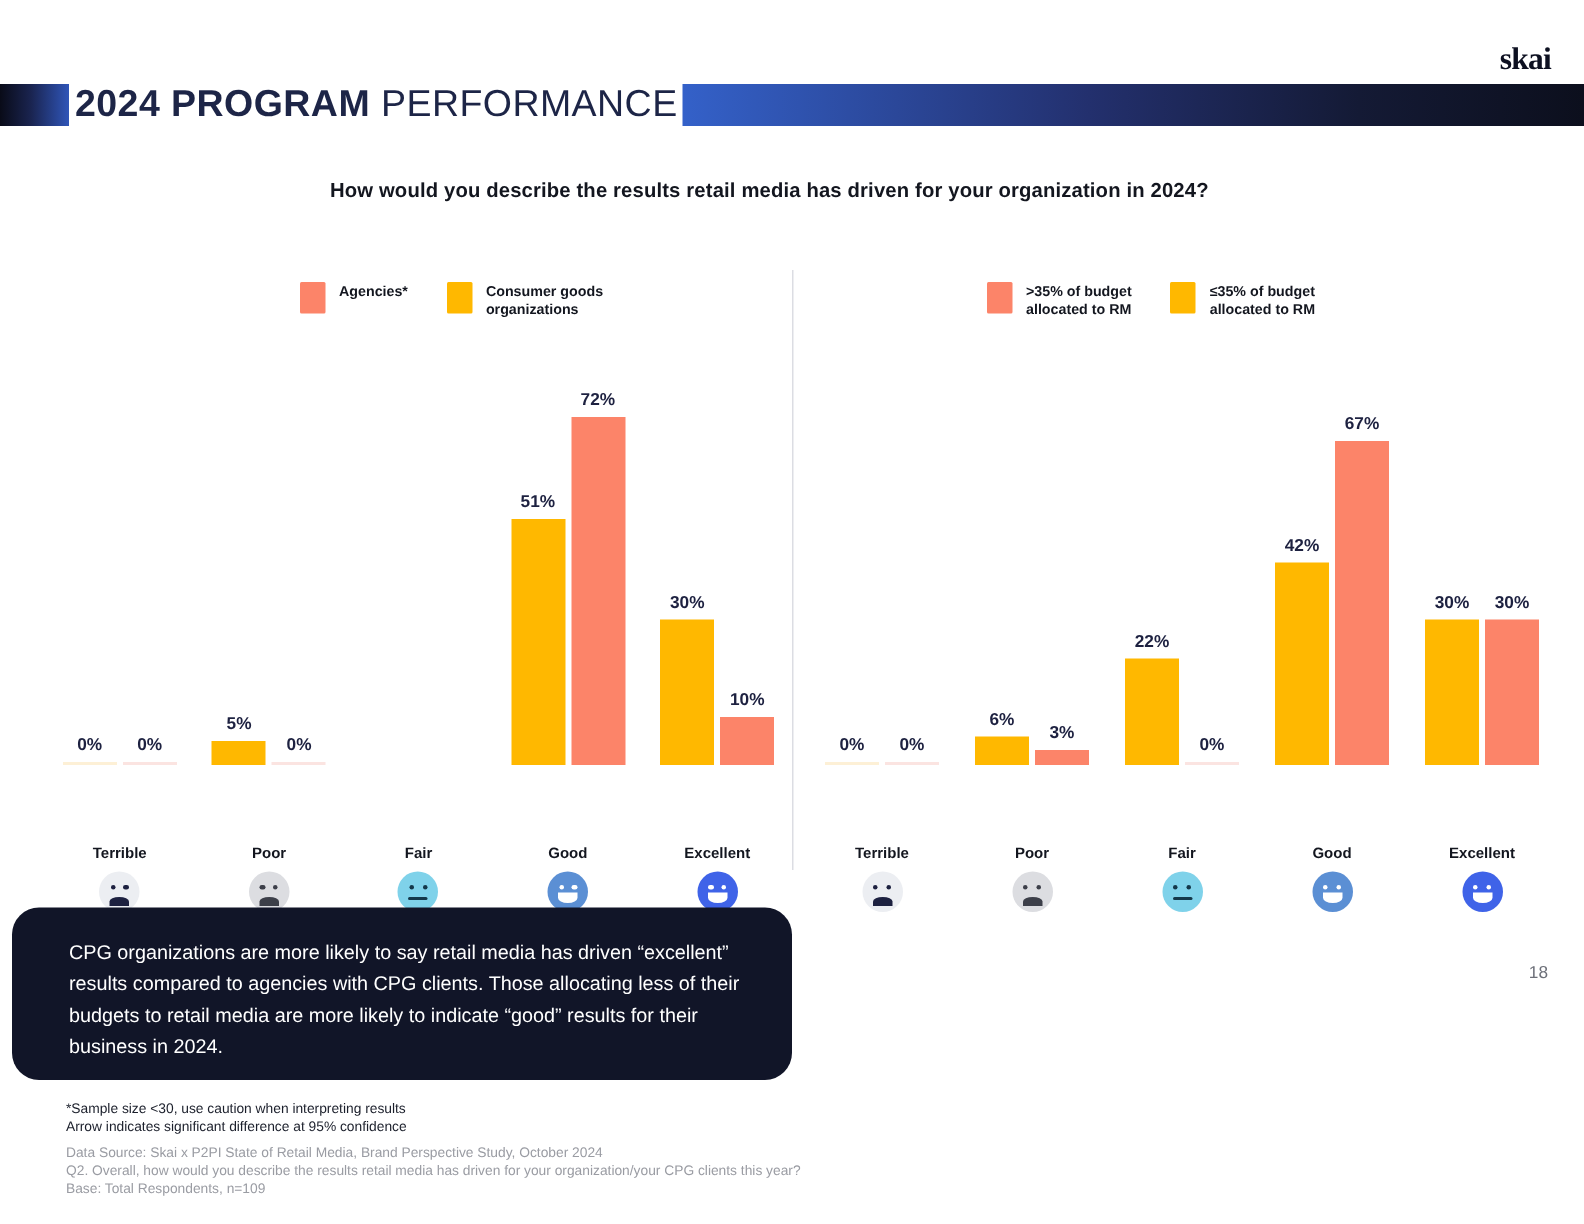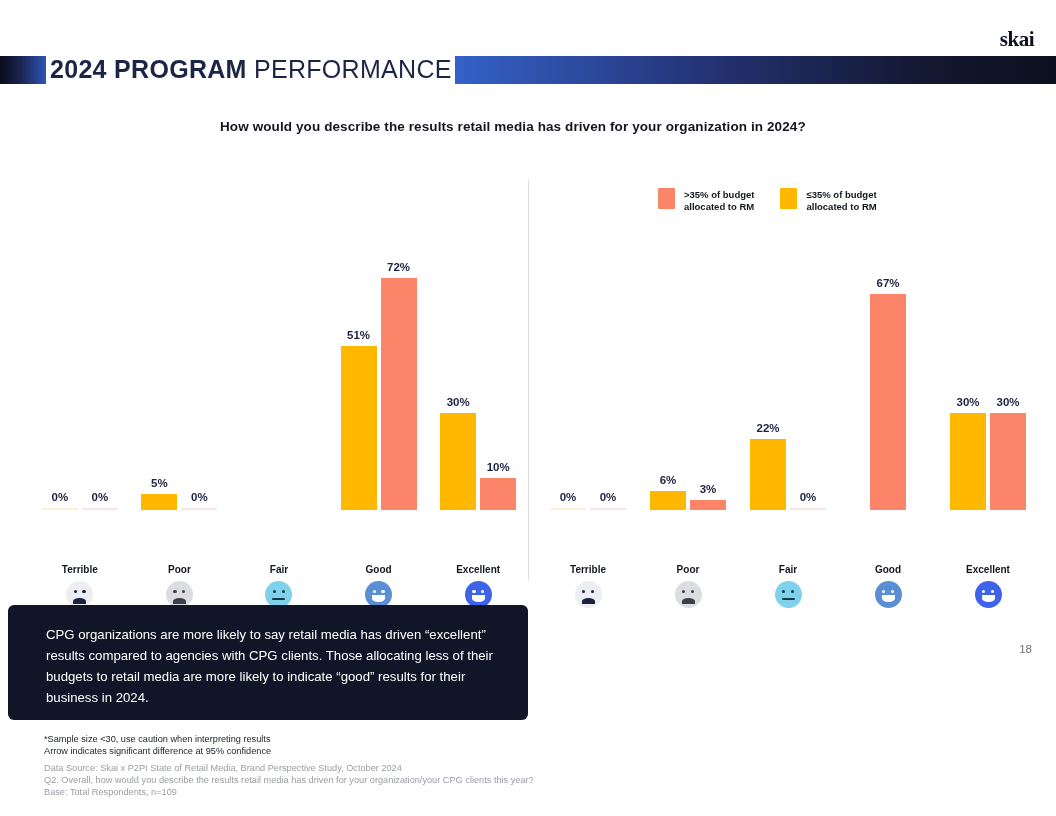--- a/index.html
+++ b/index.html
@@ -97,21 +97,21 @@
     position: absolute; left: 7px; top: 17px; width: 13px; height: 6px;
     border-top-left-radius: 13px 6px; border-top-right-radius: 13px 6px;
   }
   .face .mouth-flat {
     position: absolute; left: 7px; top: 17px; width: 13px; height: 2.4px; border-radius: 1px;
   }
 
   
   .callout {
     position: absolute; left: 8px; top: 605px; width: 520px; height: 115px;
-    background: #111528; border-radius: 6px;
+    background: #111528; border-radius: 18px;
   }
   .callout p {
     position: absolute; left: 38px; top: 19px; right: 26px;
     color: #ffffff; font-size: 13.2px; line-height: 21px; font-weight: 400;
   }
 
   
   .fn-dark {
     position: absolute; left: 44px; top: 734px;
     font-size: 9.2px; color: #1b1f2b; line-height: 11.5px; font-weight: 400;
@@ -141,20 +141,31 @@
     <span>2024 PROGRAM</span>
     <span class="ttl-light">PERFORMANCE</span>
   </div>
 
   <div class="question">How would you describe the results retail media has driven for your organization in 2024?</div>
 
   <div class="divider"></div>
 
   <div class="panel panel-left">
 
+    <div class="legend legend-left">
+      <div class="legend-item">
+        <span class="legend-swatch" style="background:#FC8469"></span>
+        <span class="legend-label">Agencies*</span>
+      </div>
+      <div class="legend-item">
+        <span class="legend-swatch" style="background:#FFB800"></span>
+        <span class="legend-label">Consumer goods
+organizations</span>
+      </div>
+    </div>
 
     <div class="plot">
       <div class="groups">
           <div class="group">
             <div class="bar-wrap">
               <div class="bar-value">0%</div>
               <div class="bar c-yellow zero" style="height: 2px;"></div>
             </div>
             <div class="bar-wrap">
               <div class="bar-value">0%</div>
@@ -284,20 +295,24 @@
               <div class="bar-value">22%</div>
               <div class="bar c-yellow" style="height: 71px;"></div>
             </div>
             <div class="bar-wrap">
               <div class="bar-value">0%</div>
               <div class="bar c-coral zero" style="height: 2px;"></div>
             </div>
           </div>
           <div class="group">
             <div class="bar-wrap">
+              <div class="bar-value">42%</div>
+              <div class="bar c-yellow" style="height: 135px;"></div>
+            </div>
+            <div class="bar-wrap">
               <div class="bar-value">67%</div>
               <div class="bar c-coral" style="height: 216px;"></div>
             </div>
           </div>
           <div class="group">
             <div class="bar-wrap">
               <div class="bar-value">30%</div>
               <div class="bar c-yellow" style="height: 97px;"></div>
             </div>
             <div class="bar-wrap">

